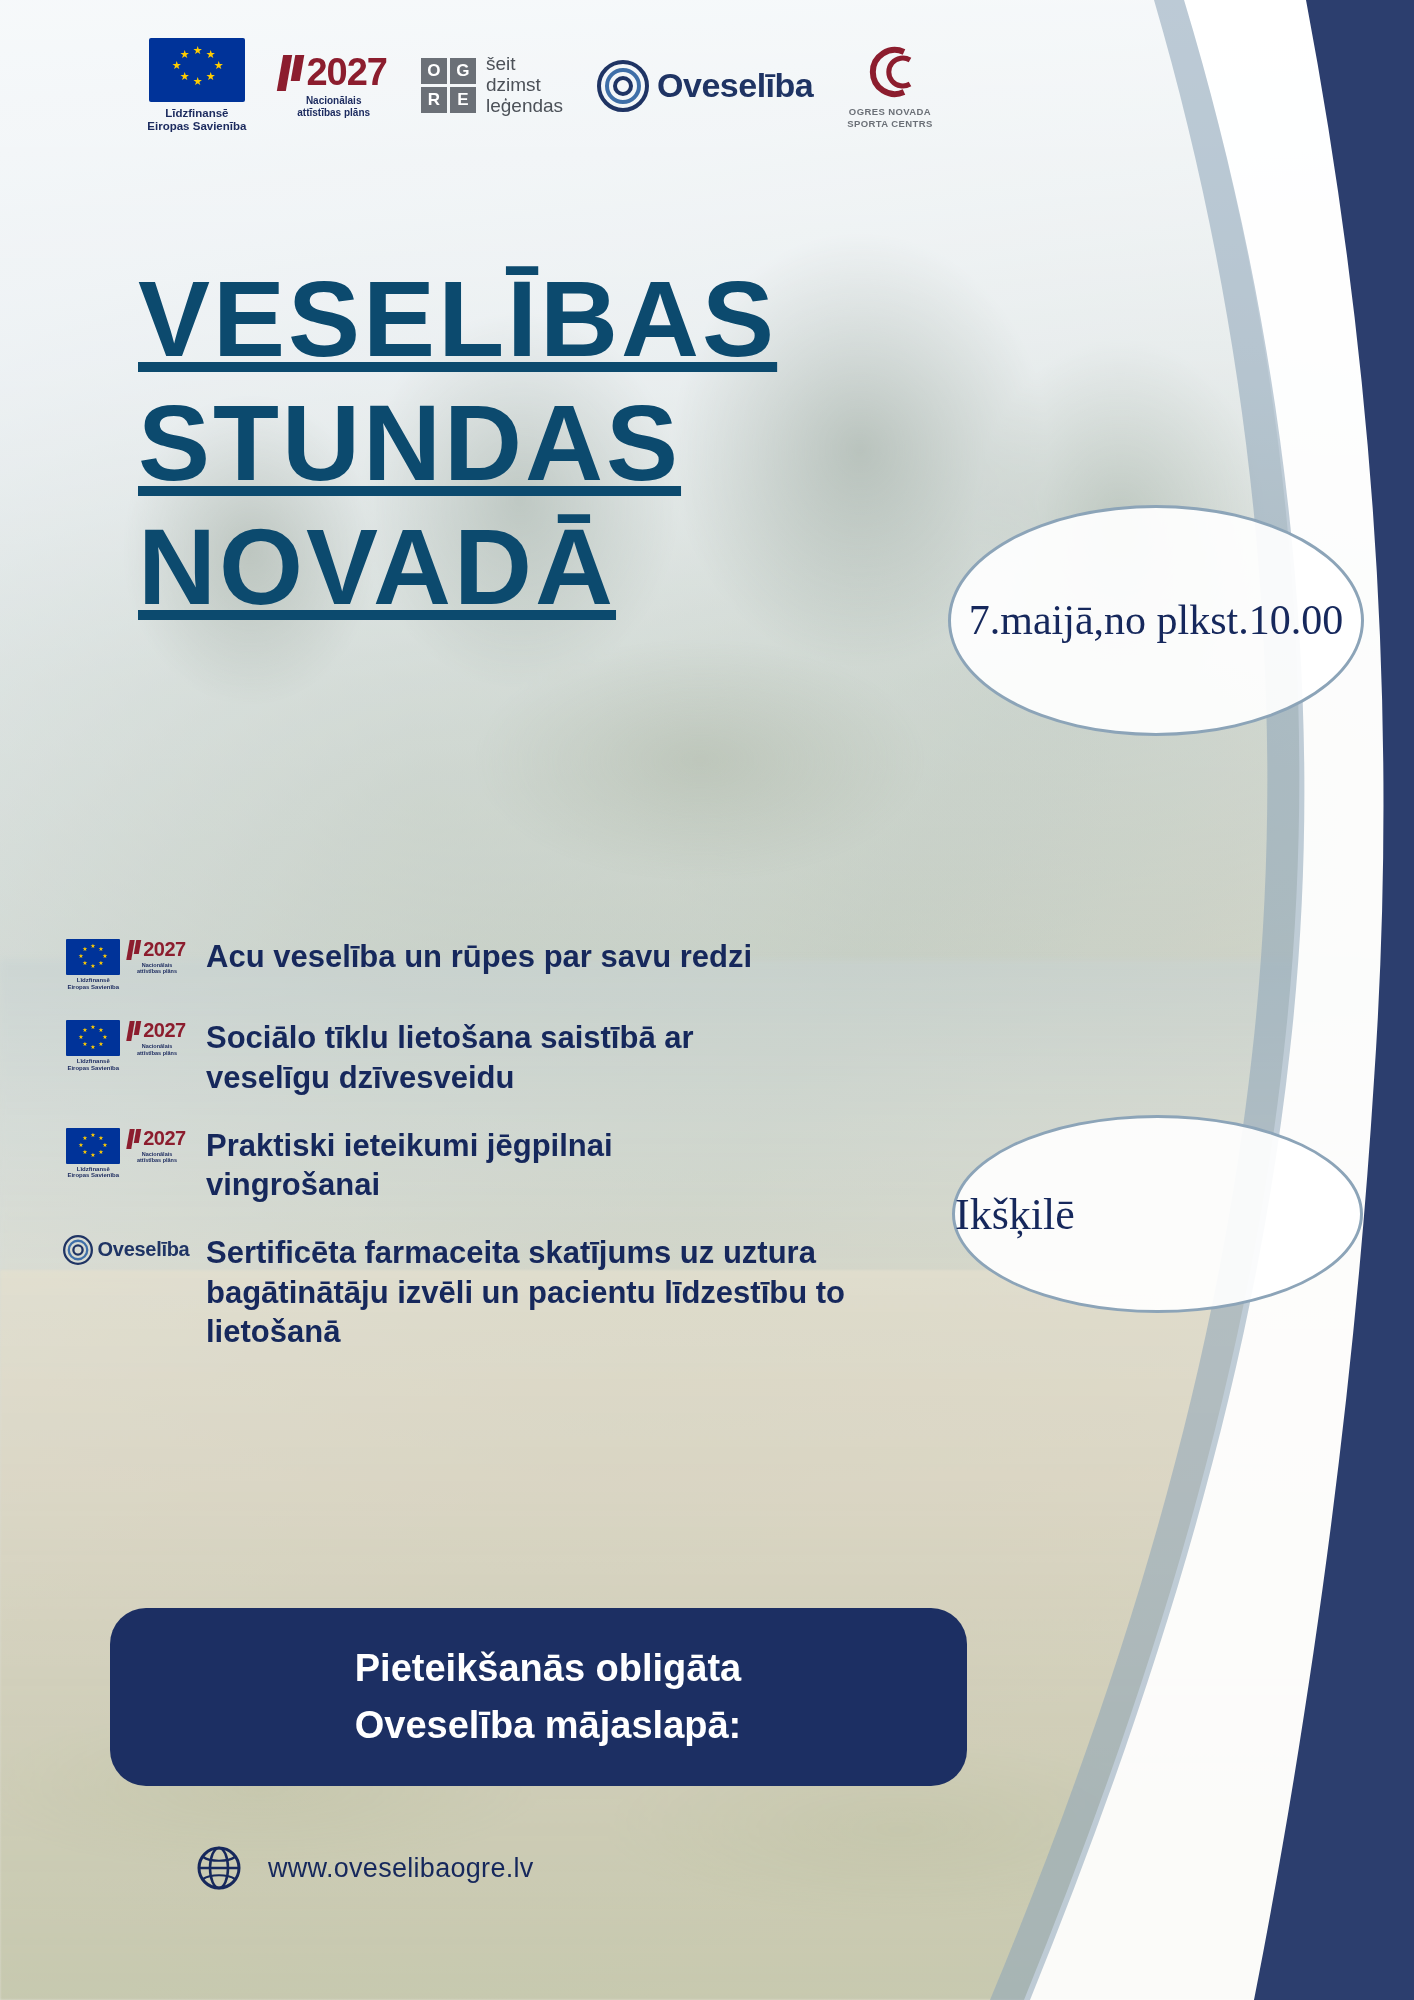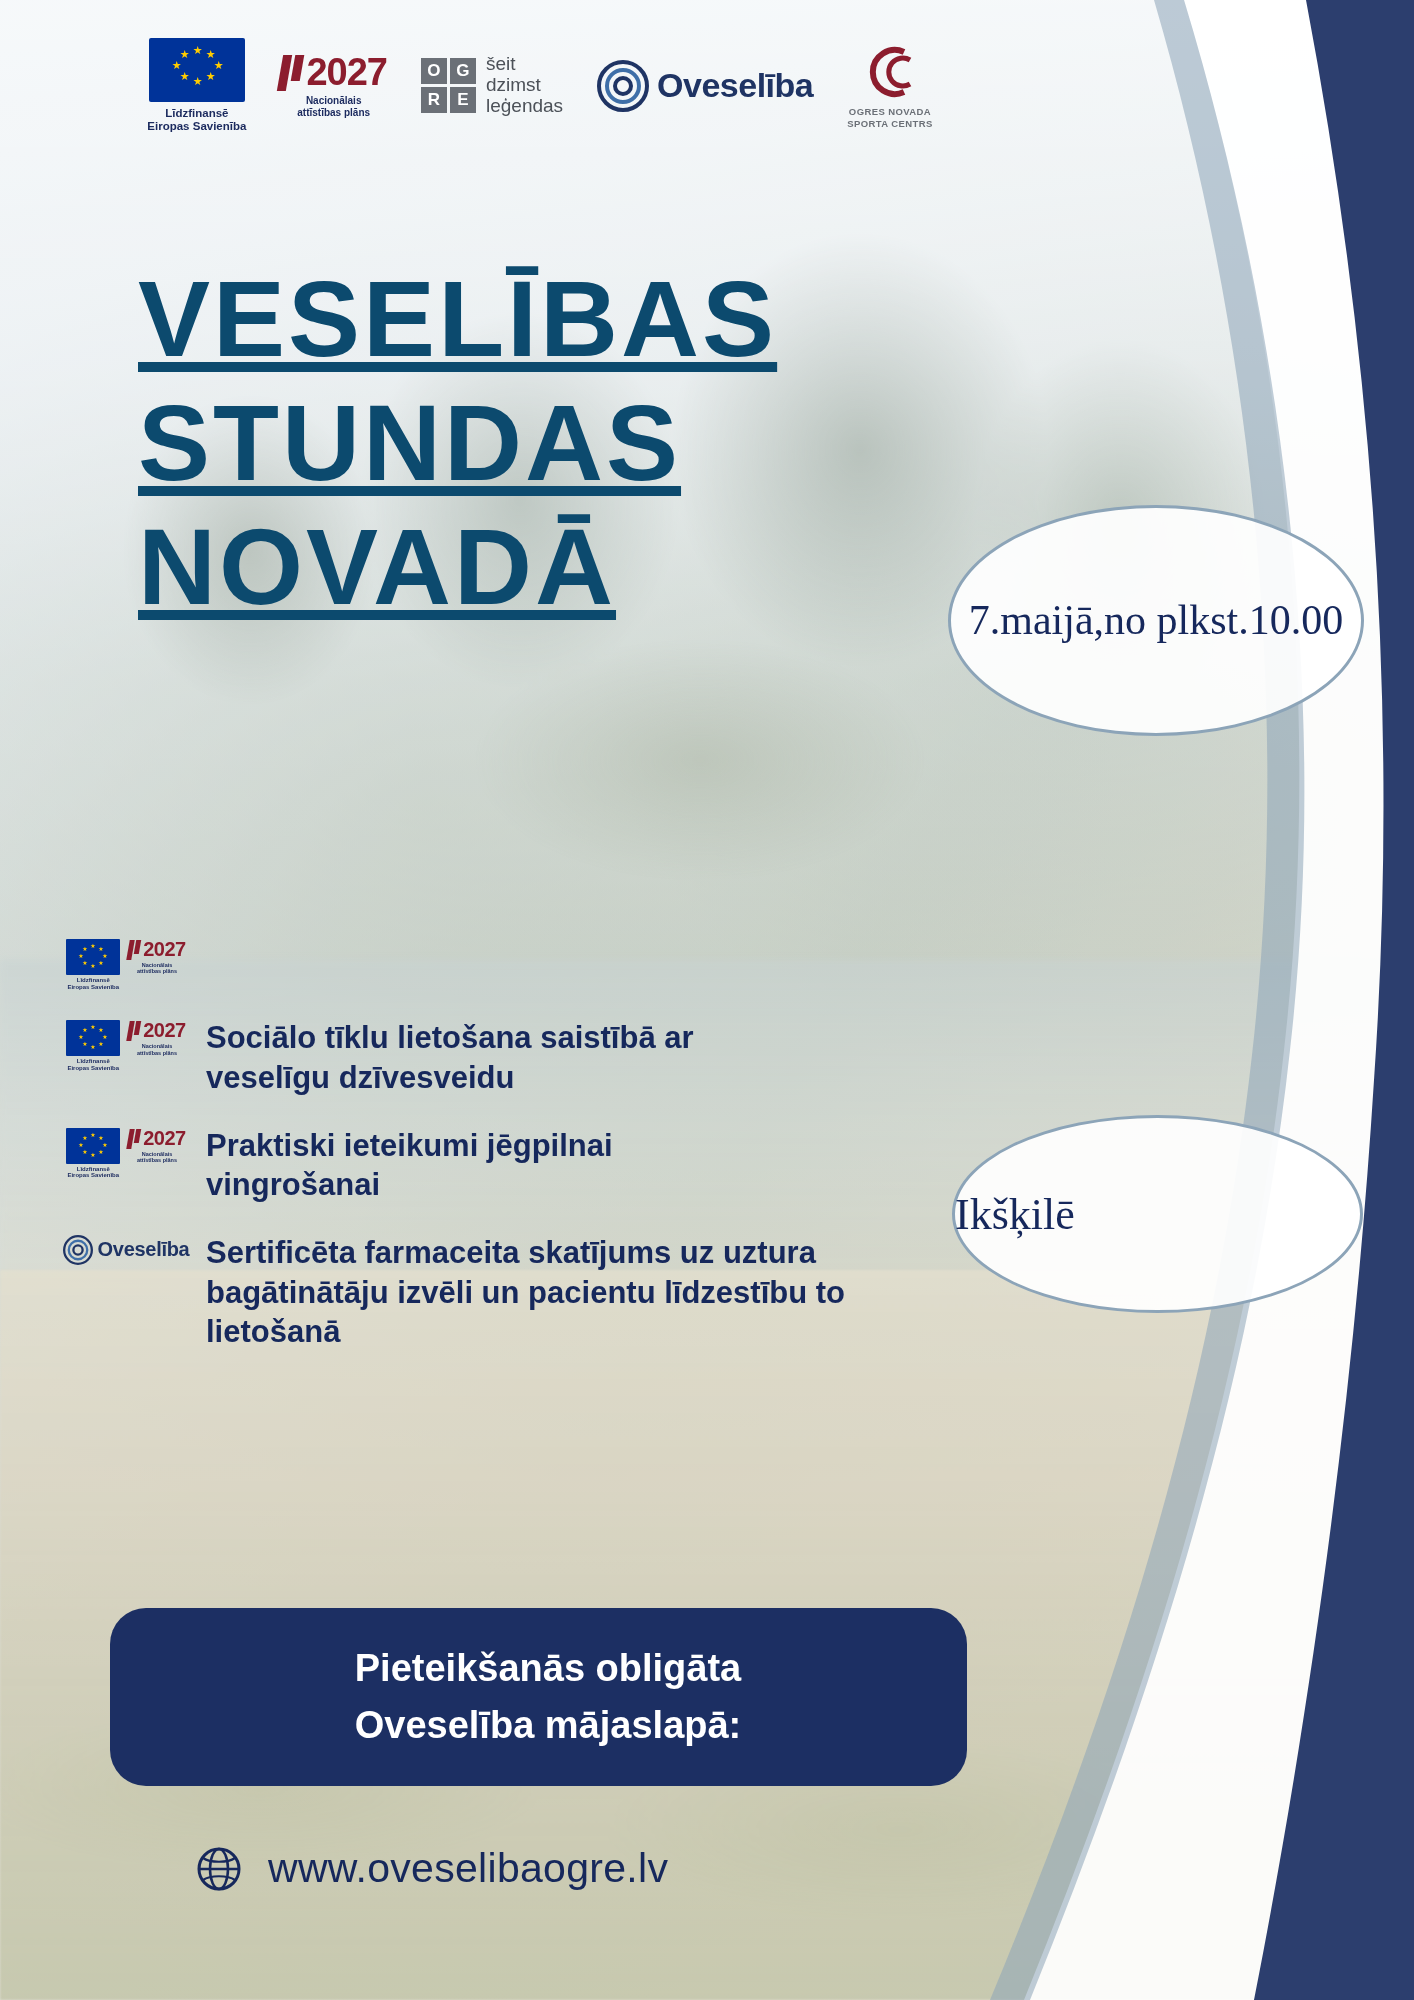--- a/index.html
+++ b/index.html
@@ -276,21 +276,21 @@
   }
 
   
   .website {
     position: absolute;
     left: 196px; top: 1845px;
     display: flex; align-items: center; gap: 26px;
   }
   .globe { width: 46px; height: 46px; }
   .website-text {
-    font-size: 41px;
+    font-size: 27px;
     color: #16285c;
     letter-spacing: 0.3px;
   }
 </style>
 </head>
 <body>
 
 <div class="poster">
 
   <div class="bg-photo"></div>
@@ -419,20 +419,21 @@
                 </div>
               <div class="mini-year">2027</div>
             </div>
             <div class="mini-nap-cap">
               <div>Nacionālais</div>
               <div>attīstības plāns</div>
             </div>
           </div>
         </div>
       </div>
+      <div class="topic-text">Acu veselība un rūpes par savu redzi</div>
     </div>
 
     <div class="topic">
       <div class="topic-icon">
         <div class="mini-eu">
           <div class="mini-eu-block">
             <div class="mini-flag">
               <span class="mini-star" style="left:24px;top:4px;">★</span>
               <span class="mini-star" style="left:32px;top:7px;">★</span>
               <span class="mini-star" style="left:36px;top:14px;">★</span>

